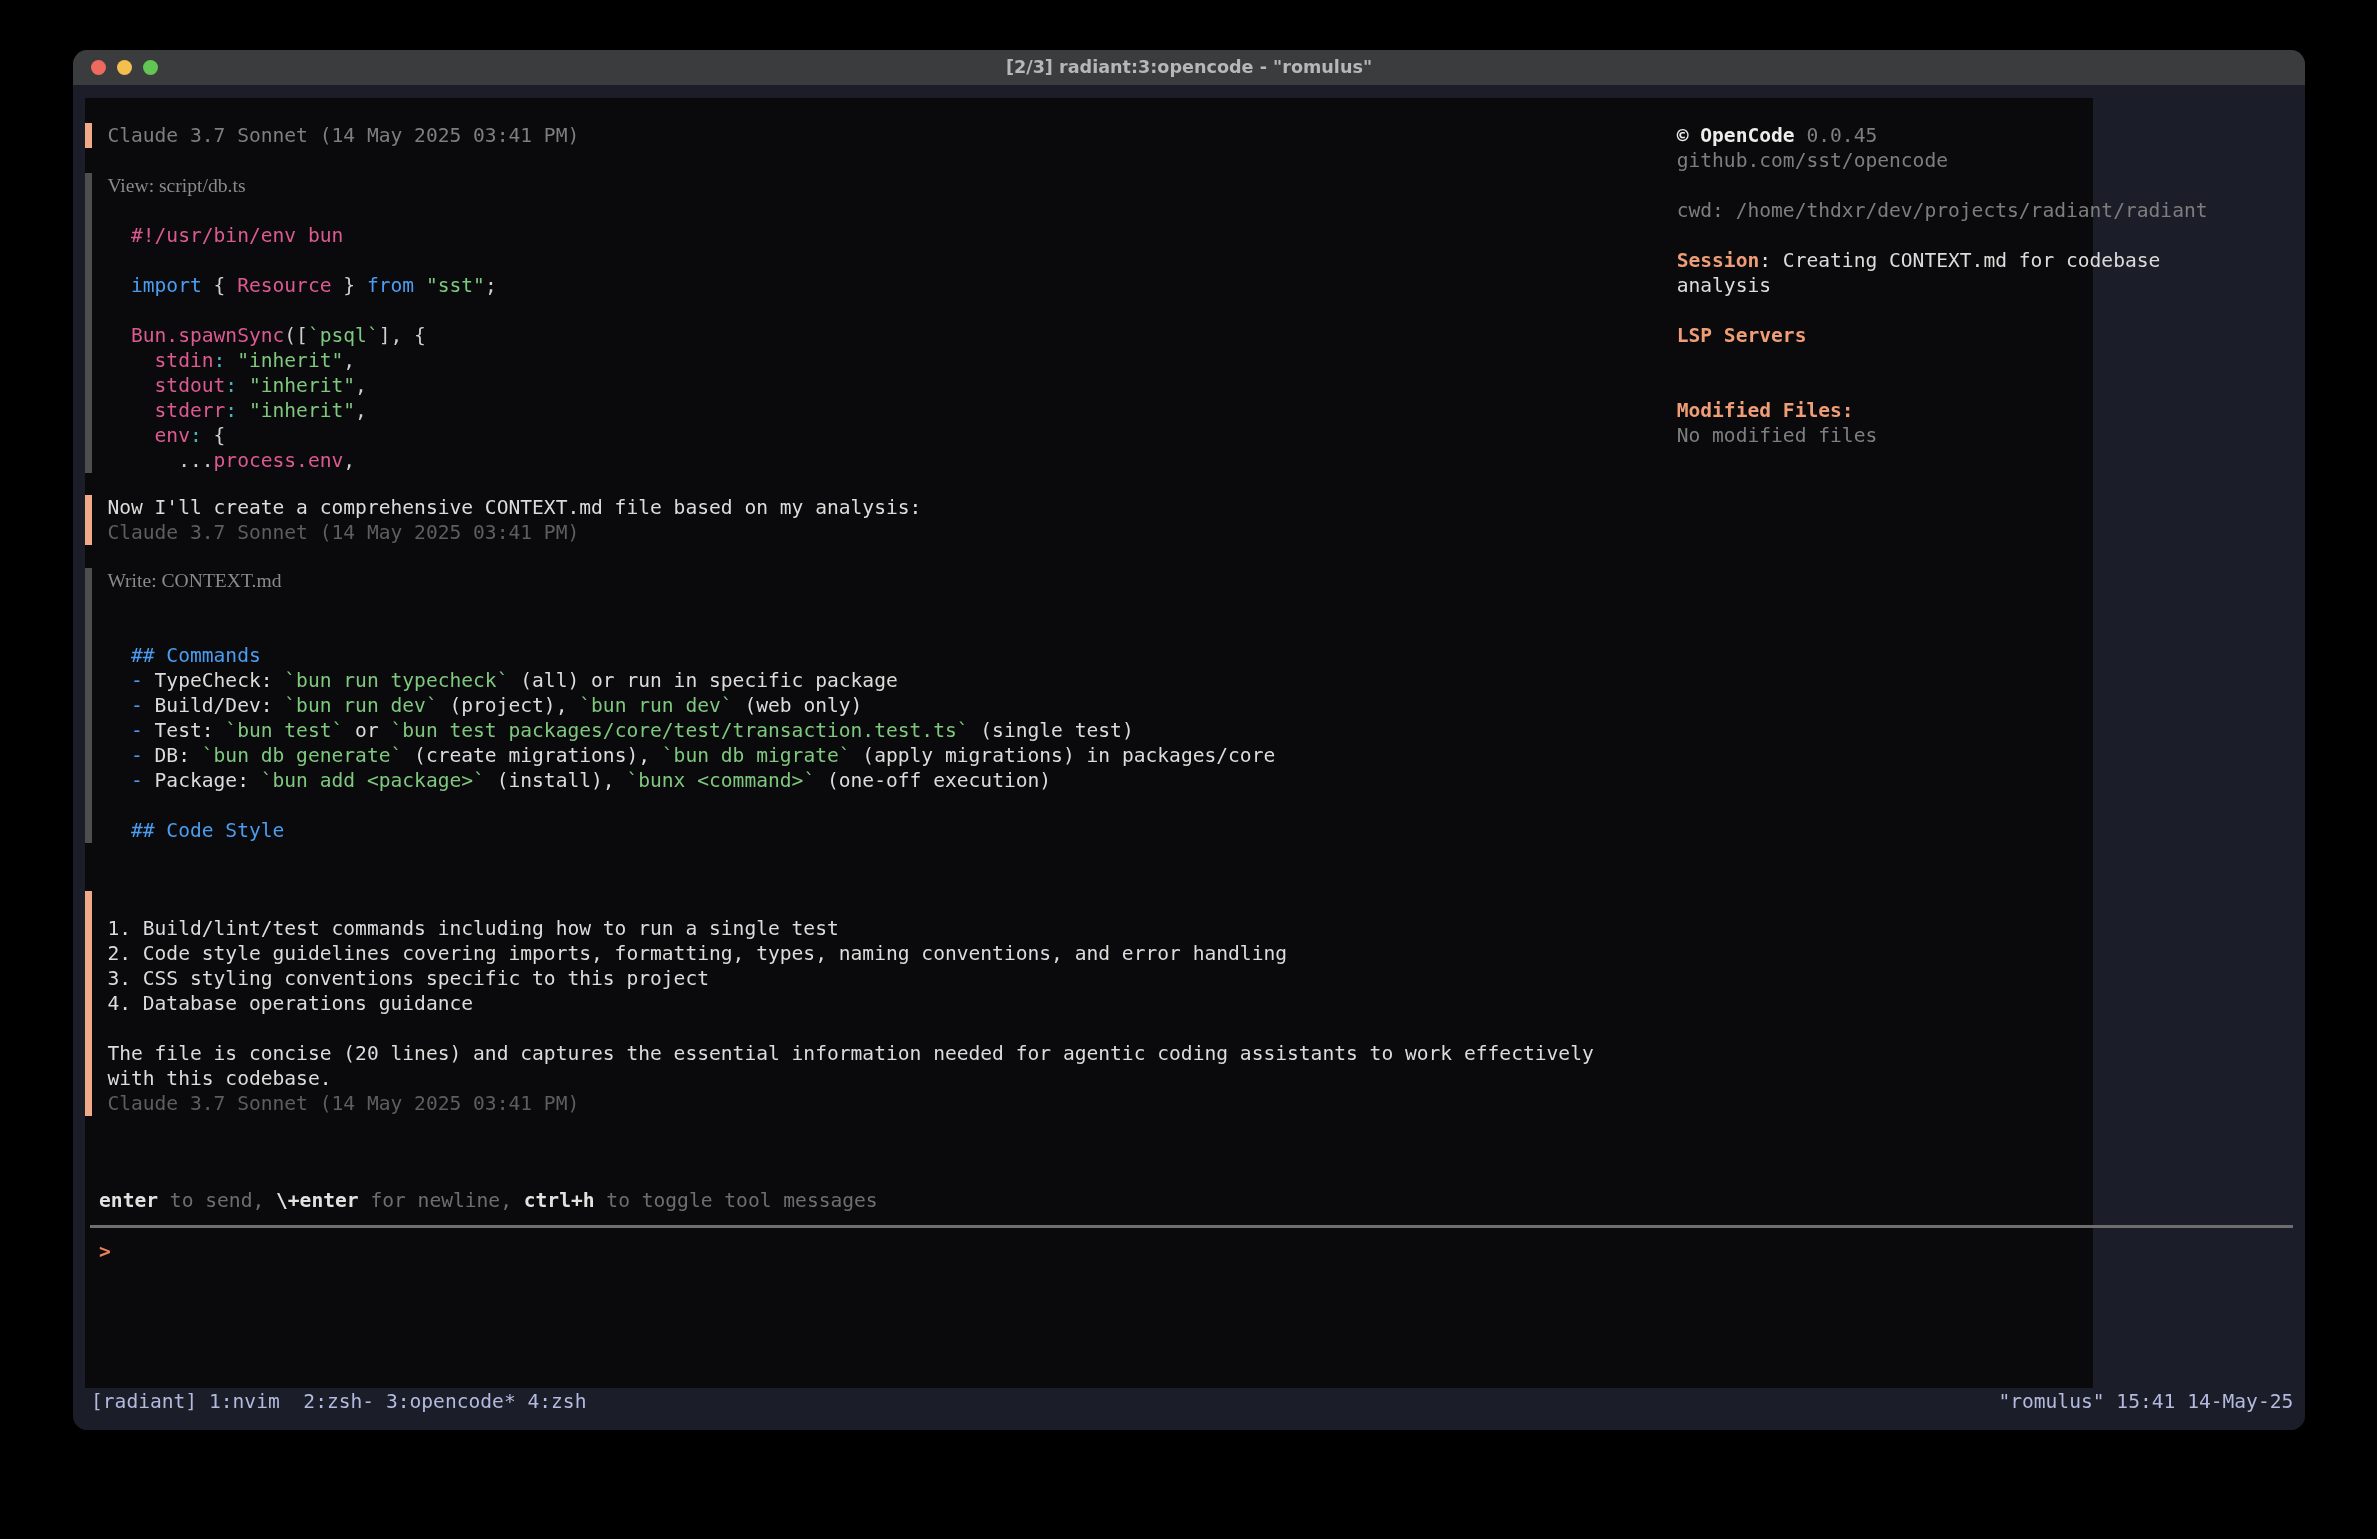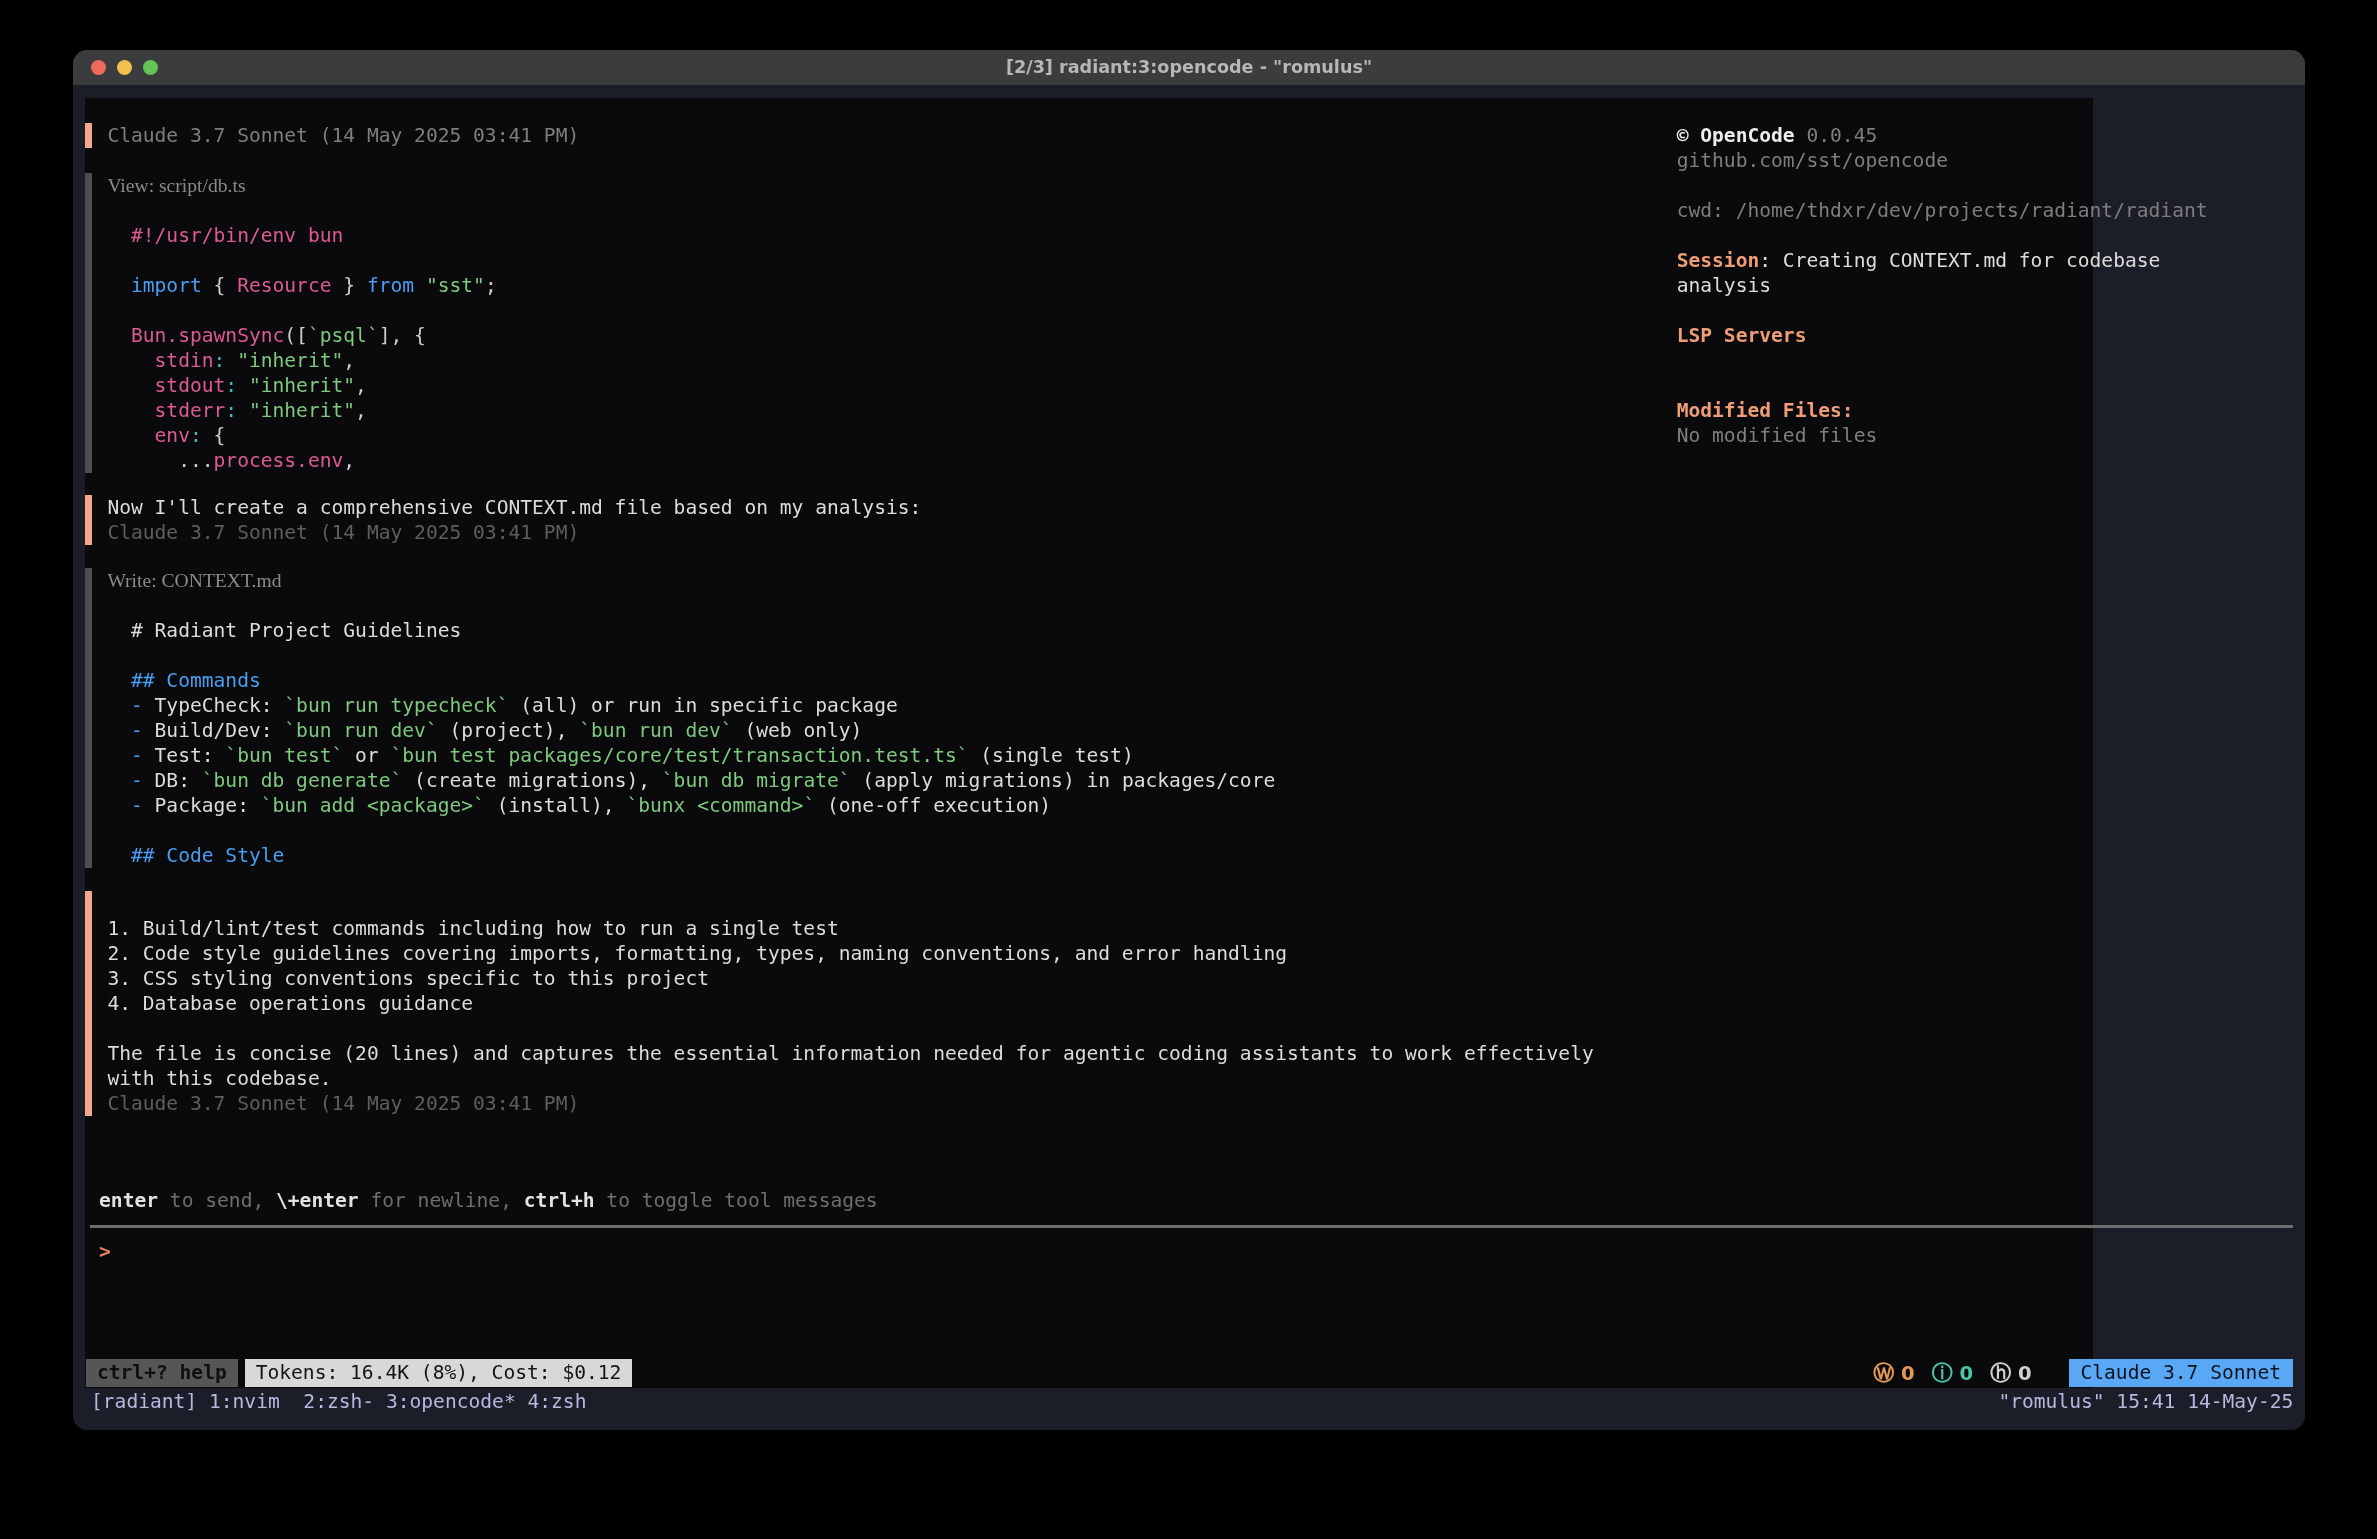--- a/index.html
+++ b/index.html
@@ -89,21 +89,20 @@
         </section>
 
       <section class="block accent-orange" style="top:397px">
           <div class="line"><span class="c-plain">Now I'll create a comprehensive CONTEXT.md file based on my analysis:</span></div>
           <div class="line"><span class="c-dim">Claude 3.7 Sonnet (14 May 2025 03:41 PM)</span></div>
         </section>
 
       <section class="block accent-gray" style="top:470px">
           <div class="line"><span class="c-toolhead">Write: CONTEXT.md</span></div>
           <div class="line">&nbsp;</div>
-          <div class="line"><span class="c-plain">  # Radiant Project Guidelines</span></div>
           <div class="line">&nbsp;</div>
           <div class="line"><span class="c-blue">  ## Commands</span></div>
           <div class="line"><span class="c-plain">  </span><span class="c-blue">-</span><span class="c-plain"> TypeCheck: </span><span class="c-green">`bun run typecheck`</span><span class="c-plain"> (all) or run in specific package</span></div>
           <div class="line"><span class="c-plain">  </span><span class="c-blue">-</span><span class="c-plain"> Build/Dev: </span><span class="c-green">`bun run dev`</span><span class="c-plain"> (project), </span><span class="c-green">`bun run dev`</span><span class="c-plain"> (web only)</span></div>
           <div class="line"><span class="c-plain">  </span><span class="c-blue">-</span><span class="c-plain"> Test: </span><span class="c-green">`bun test`</span><span class="c-plain"> or </span><span class="c-green">`bun test packages/core/test/transaction.test.ts`</span><span class="c-plain"> (single test)</span></div>
           <div class="line"><span class="c-plain">  </span><span class="c-blue">-</span><span class="c-plain"> DB: </span><span class="c-green">`bun db generate`</span><span class="c-plain"> (create migrations), </span><span class="c-green">`bun db migrate`</span><span class="c-plain"> (apply migrations) in packages/core</span></div>
           <div class="line"><span class="c-plain">  </span><span class="c-blue">-</span><span class="c-plain"> Package: </span><span class="c-green">`bun add &lt;package&gt;`</span><span class="c-plain"> (install), </span><span class="c-green">`bunx &lt;command&gt;`</span><span class="c-plain"> (one-off execution)</span></div>
           <div class="line">&nbsp;</div>
           <div class="line"><span class="c-blue">  ## Code Style</span></div>
         </section>
@@ -139,26 +138,20 @@
       <div id="hintline">
           <div class="line"><span class="c-boldwhite">enter</span><span class="c-hint"> to send, </span><span class="c-boldwhite">\+enter</span><span class="c-hint"> for newline, </span><span class="c-boldwhite">ctrl+h</span><span class="c-hint"> to toggle tool messages</span></div>
         </div>
 
       <div id="divider"></div>
 
       <div id="inputarea">
         <span id="prompt">&gt;</span>
       </div>
 
-      <div id="statusrow">
-        <span id="help-badge" class="badge">ctrl+? help</span>
-        <span id="tokens-badge" class="badge">Tokens: 16.4K (8%), Cost: $0.12</span>
-        <span id="diags"><span class="diag d-warn"><span class="ic">Ⓦ</span> <span>0</span></span><span class="diag d-info"><span class="ic">ⓘ</span> <span>0</span></span><span class="diag d-hint"><span class="ic">ⓗ</span> <span>0</span></span></span>
-        <span id="model-badge" class="badge">Claude 3.7 Sonnet</span>
-      </div>
     </div>
 
     <div id="tmuxbar">
       <span id="tmux-left">[radiant] 1:nvim  2:zsh- 3:opencode* 4:zsh</span>
       <span id="tmux-right">"romulus" 15:41 14-May-25</span>
     </div>
 
   </div>
 </div>
 

